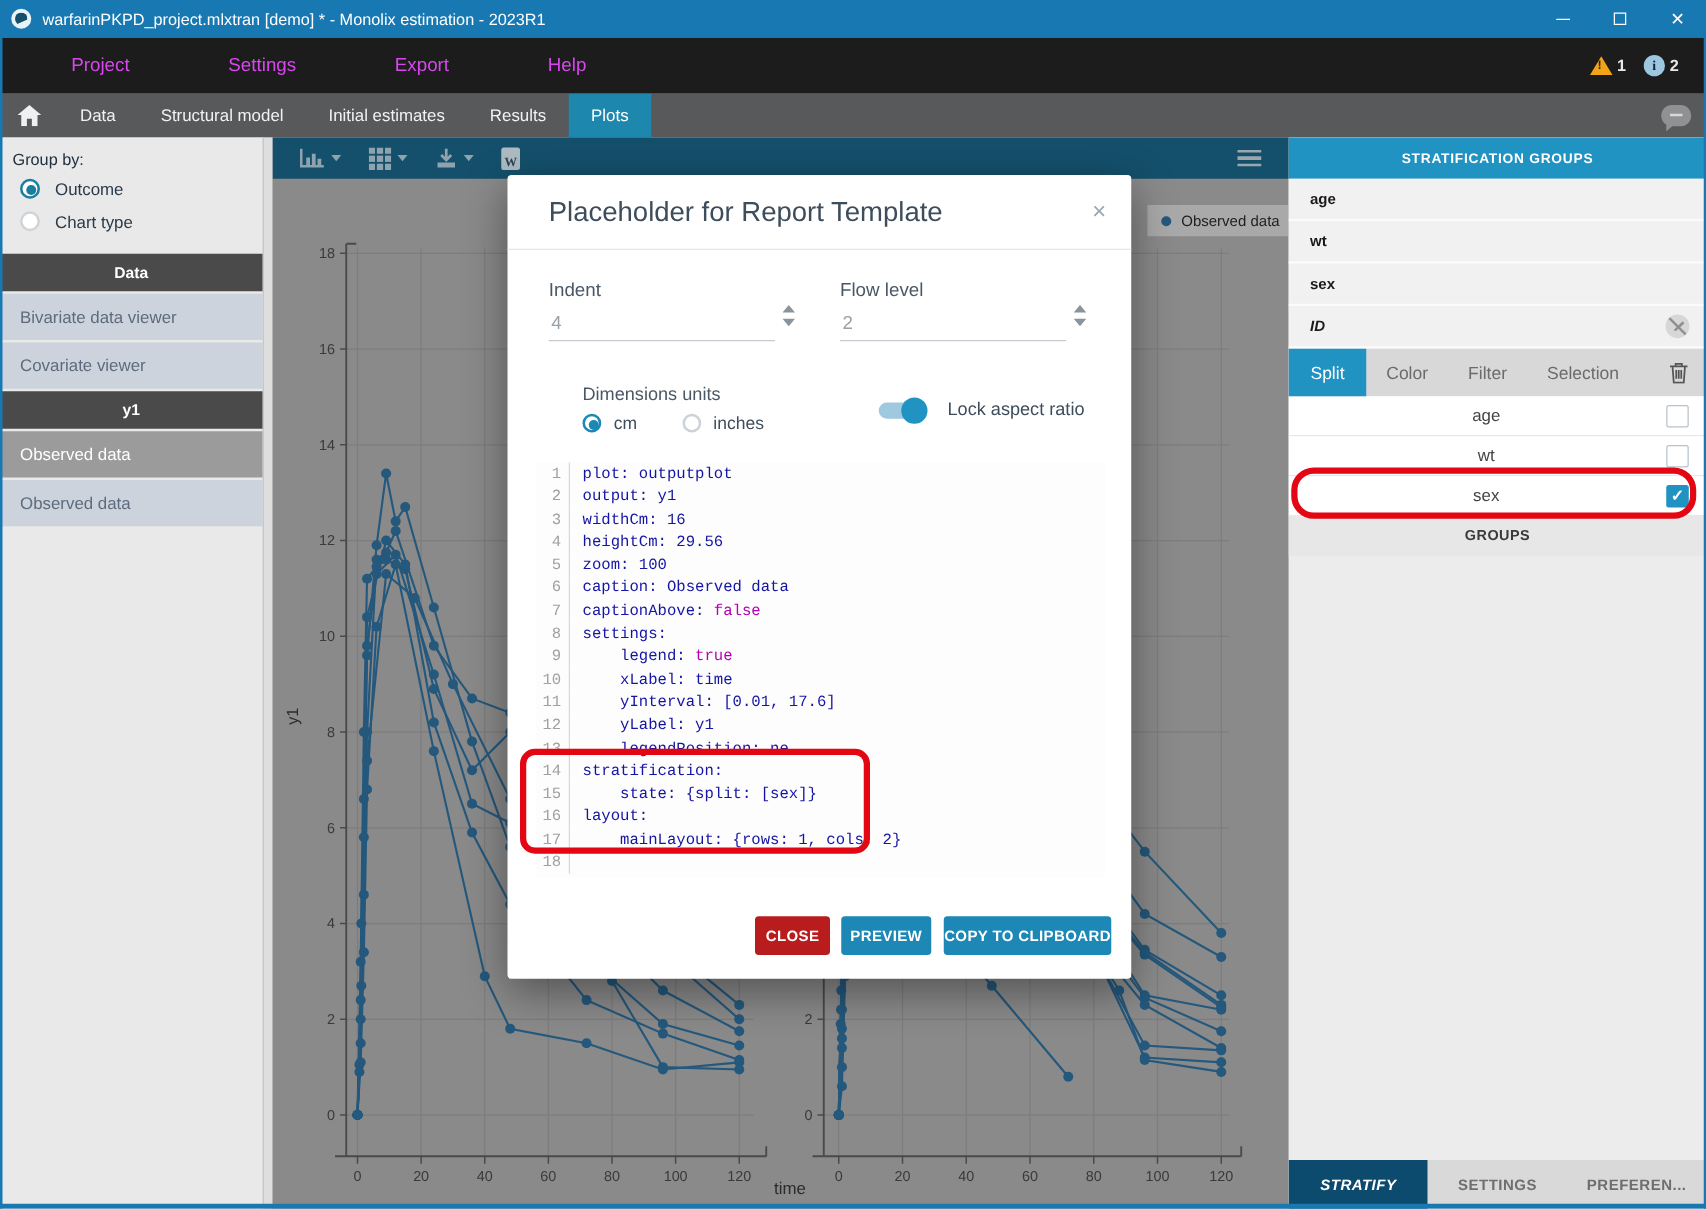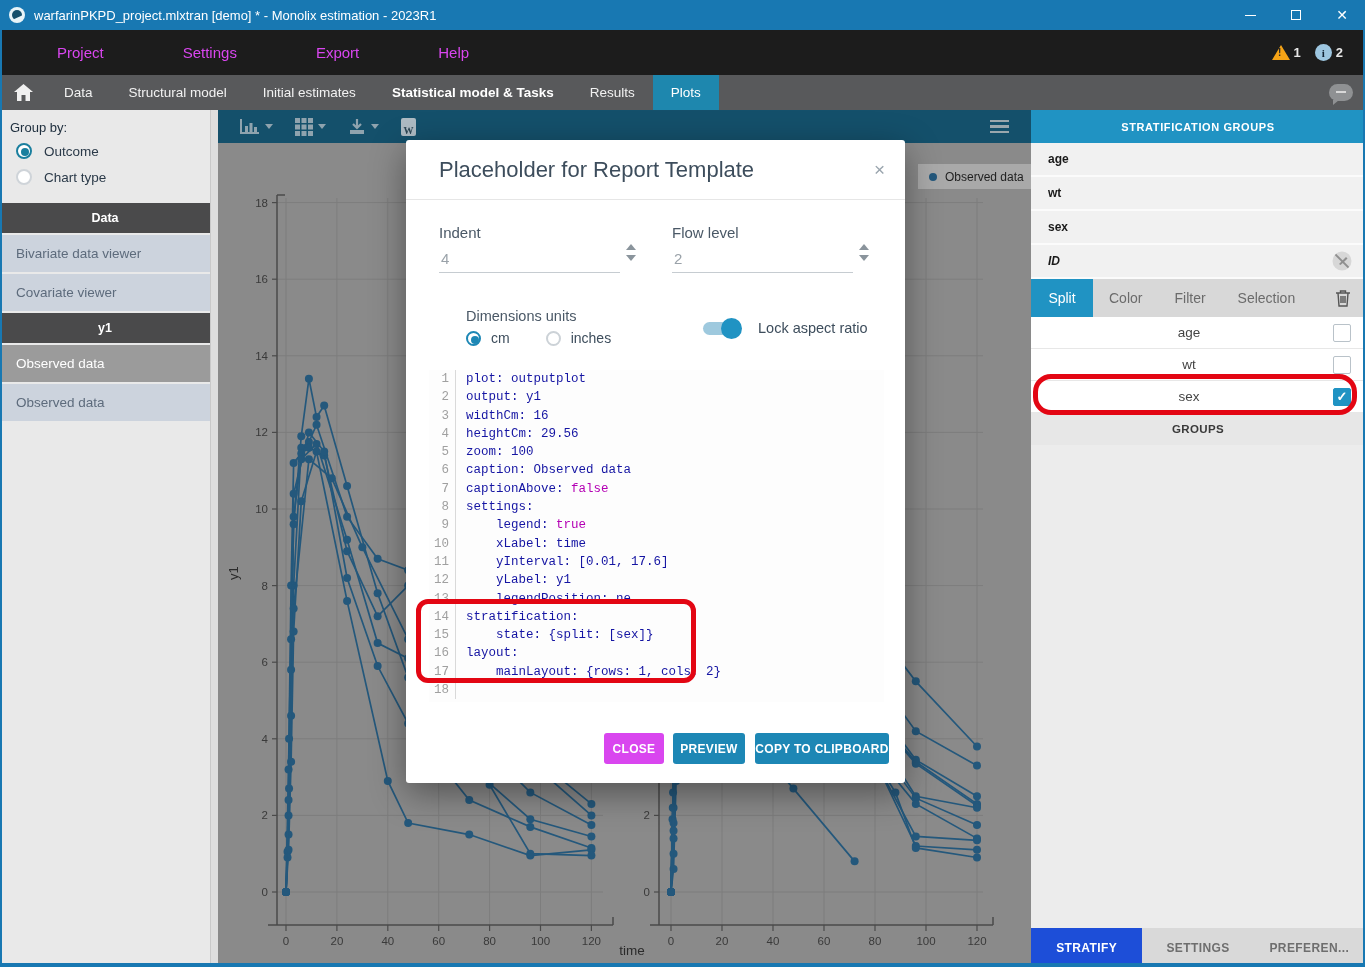--- a/index.html
+++ b/index.html
@@ -75,21 +75,21 @@
   .split-tab.active { background:#2093c3; color:#fff; width:62px; padding:0; }
   .split-tabs .spacer { flex:1; }
   .trash-wrap { display:flex; align-items:center; margin-right:14px; }
   .split-row { height:32px; background:#fff; border-bottom:1px solid #e7e7e7; display:flex; align-items:center; padding:0 14px; }
   .split-row .lbl { flex:1; text-align:center; font-size:13.5px; color:#444; }
   .checkbox { width:18px; height:18px; border:1px solid #b9c2c9; background:#fff; border-radius:2px; flex:none; display:flex; align-items:center; justify-content:center; }
   .checkbox.checked { background:#2093c3; border-color:#2093c3; color:#fff; font-size:13px; font-weight:bold; }
   .groups-header { height:32px; background:#e7e7e7; display:flex; align-items:center; justify-content:center; font-size:11.5px; font-weight:bold; color:#3a3a3a; letter-spacing:.4px; }
   .rp-bottom { position:absolute; bottom:0; left:0; width:334px; height:39px; display:flex; background:#d9d9d9; }
   .rp-bottom-tab { flex:1; display:flex; align-items:center; justify-content:center; font-size:12px; font-weight:bold; color:#6e6e6e; letter-spacing:.4px; }
-  .rp-bottom-tab.active { background:#1d4ed8; color:#fff; }
+  .rp-bottom-tab.active { background:#0c4a6e; color:#fff;font-style:italic; }
 
   
   .modal { left:377px; top:140px; width:499px; height:643px; background:#fff; border-radius:3px; box-shadow:0 10px 35px rgba(0,0,0,.4); z-index:10;margin-left:29px; }
   .modal-header { height:60px; display:flex; align-items:center; padding:0 20px 0 33px; border-bottom:1px solid #e6e6e6; }
   .modal-title { font-size:22px; color:#3d4d5c; }
   .modal-close { margin-left:auto; color:#9aa5ae; font-size:19px; cursor:default; }
   .field-label { position:absolute; font-size:15px; color:#4a5866; }
   .field-value { position:absolute; font-size:15px; color:#9aa2a9; }
   .field-line { position:absolute; width:181px; height:1px; background:#c6ccd1; }
   .spinner { position:absolute; display:flex; flex-direction:column; gap:5px; }
@@ -105,21 +105,21 @@
   .toggle { width:37px; height:13px; border-radius:7px; background:#9ec9de; position:relative; }
   .toggle .knob { position:absolute; right:-2px; top:-4px; width:21px; height:21px; border-radius:50%; background:#2093c3; }
   .toggle-label { font-size:14.5px; color:#3d4d5c; }
   .editor { position:absolute; left:23px; top:230px; width:455px; height:332px; background:#fdfdfd; font-family:"Liberation Mono","DejaVu Sans Mono",monospace; font-size:12.5px; line-height:18.3px; }
   .code-row { display:flex; height:18.3px; white-space:pre; }
   .gutter { width:26px; text-align:right; color:#a0a0a0; flex:none; padding-right:6px; }
   .code-body { border-left:1px solid #d9d9d9; padding-left:10px; color:#1515a3; flex:1; }
   .code-body .kw { color:#b400b4; }
   .modal-footer { position:absolute; left:0; bottom:0; width:100%; height:80px; }
   .btn { position:absolute; top:30px; height:31px; border:none; border-radius:3px; color:#fff; font-weight:bold; font-size:12px; font-family:"Liberation Sans",sans-serif; letter-spacing:.3px; }
-  .btn-close { left:198px; width:60px; background:#d946ef; }
+  .btn-close { left:198px; width:60px; background:#b91c1c; }
   .btn-preview { left:267px; width:72px; background:#1d87b5; }
   .btn-copy { left:349px; width:134px; background:#1d87b5; }
 
   
   .red-box { position:absolute; border:5px solid #e30613; border-radius:14px; z-index:20; pointer-events:none; }
   .red-box.code { left:416px; top:599px; width:280px; height:84px; border-radius:12px; }
   .red-box.sex { left:1033px; top:374px; width:324px; height:41px; border-radius:18px; }
   .win-border { background:#1878b2; z-index:30; }
 
   svg text { font-family:"Liberation Sans",sans-serif; }
@@ -160,21 +160,20 @@
 
 <div class="abs tabbar">
   <div class="home-tab">
     <svg width="19" height="17" viewBox="0 0 19 17">
       <path d="M9.5 0 L19 8 L16 8 L16 17 L11.5 17 L11.5 11 L7.5 11 L7.5 17 L3 17 L3 8 L0 8 Z" fill="#f0f0f0"></path>
     </svg>
   </div>
   <div class="tab">Data</div>
   <div class="tab">Structural model</div>
   <div class="tab">Initial estimates</div>
-  <div class="tab emph">Statistical model &amp; Tasks</div>
   <div class="tab">Results</div>
   <div class="tab active">Plots</div>
   <div class="tabbar-right">
     <span class="bubble"></span>
   </div>
 </div>
 
 <div class="abs sidebar">
   <div class="groupby">
     <div class="groupby-label">Group by:</div>

